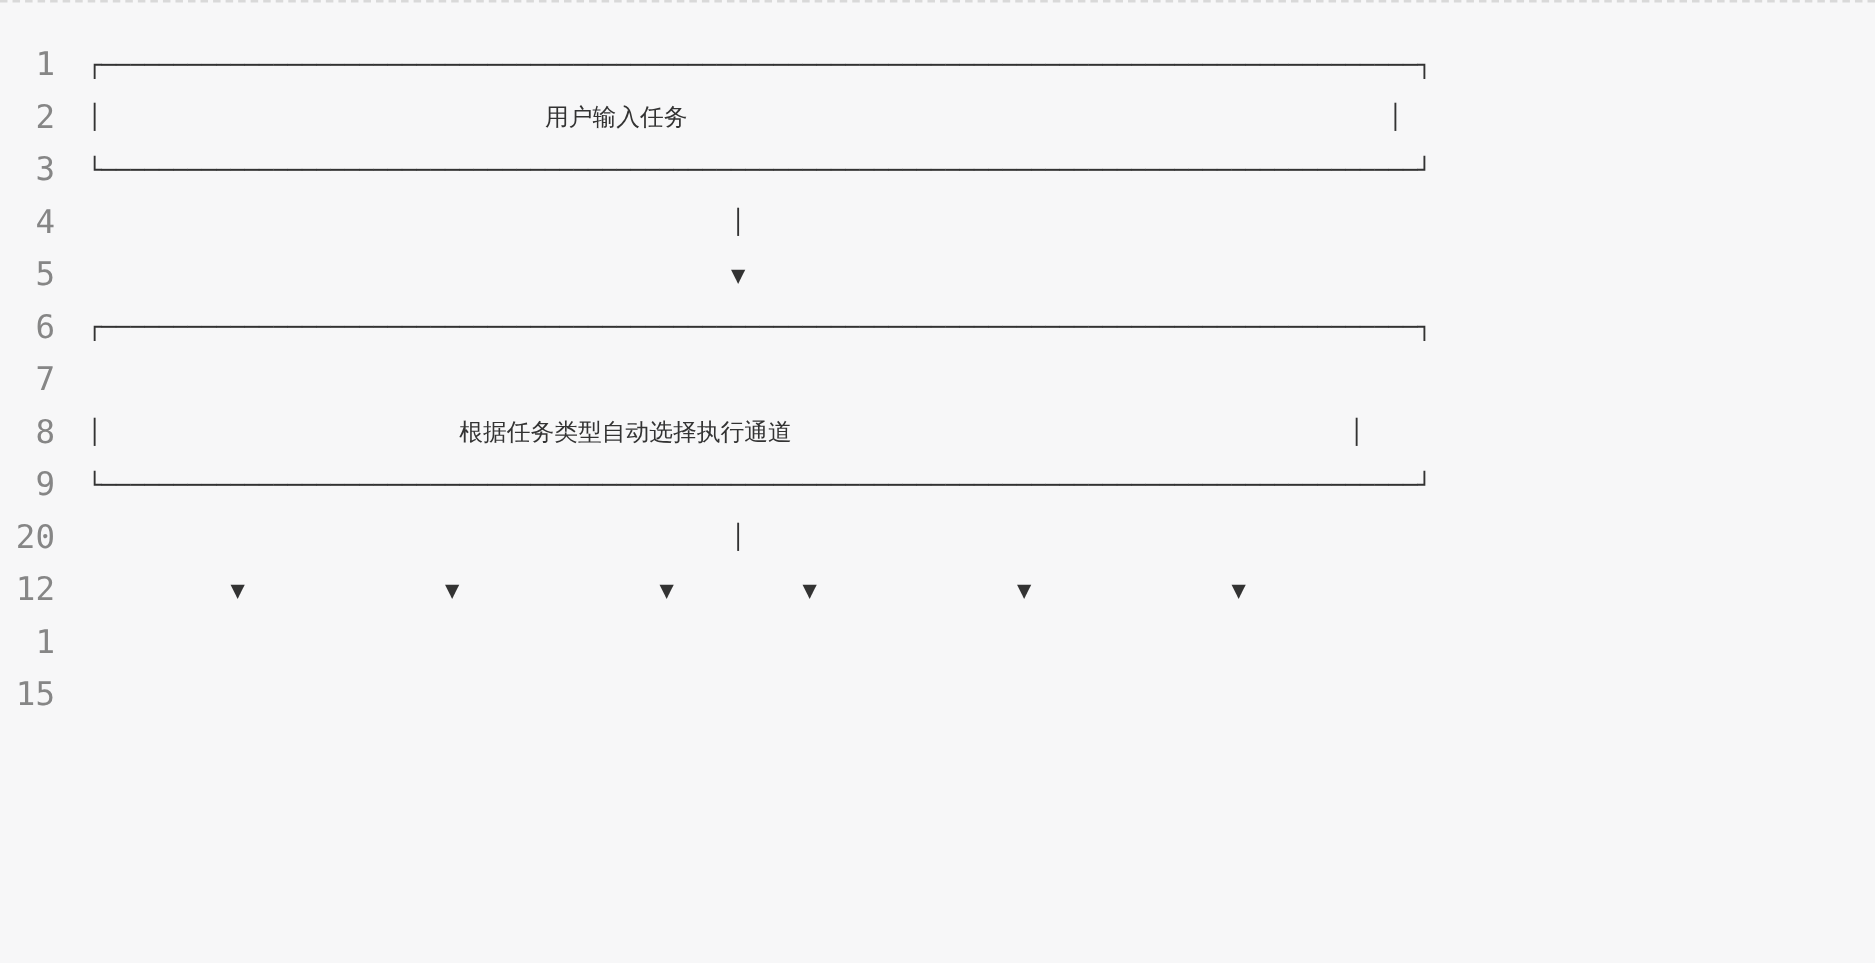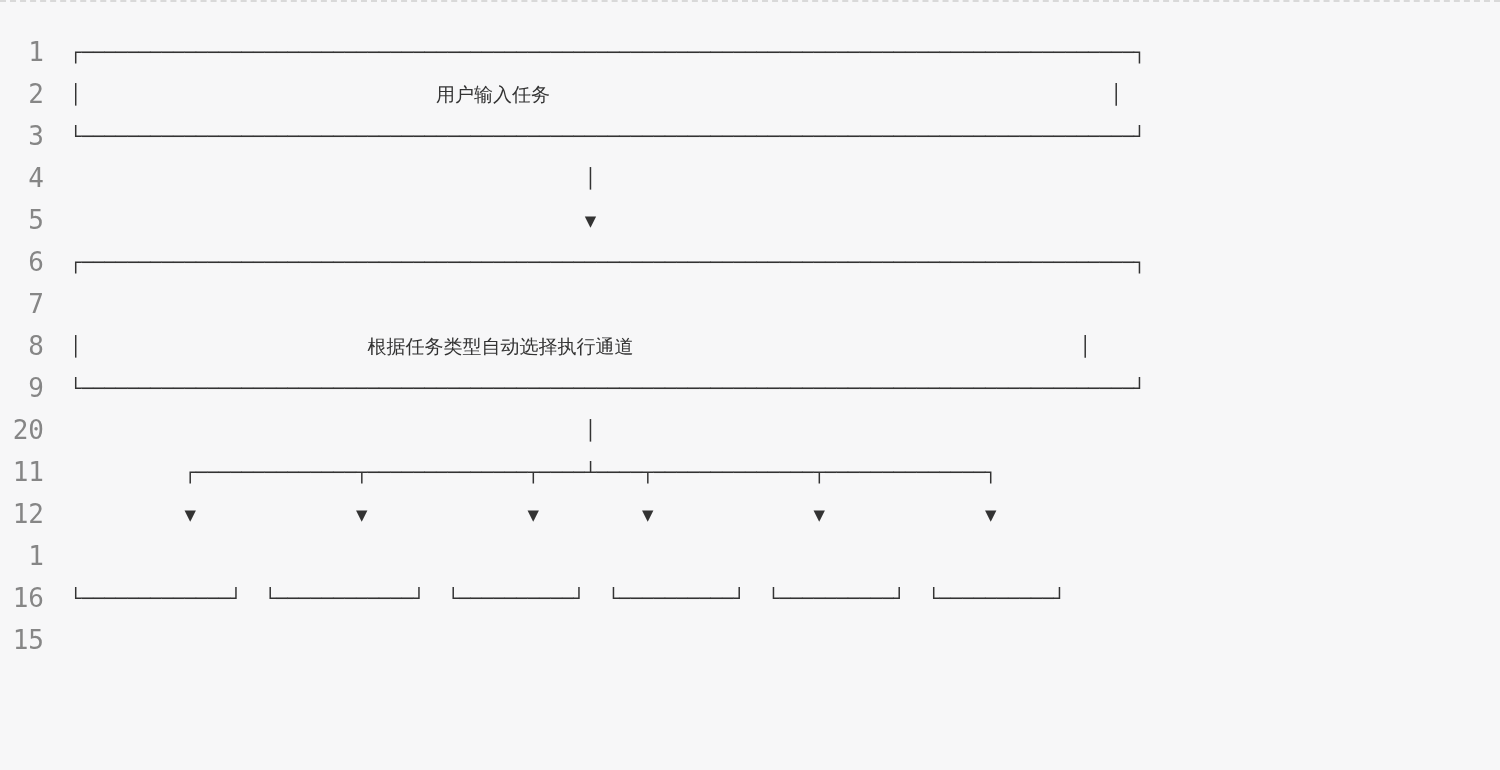--- a/index.html
+++ b/index.html
@@ -87,38 +87,30 @@
   <div class="line">
     <span class="gutter">9</span>
     <span class="text">└────────────────────────────────────────────────────────────────────────────────────────────┘</span>
   </div>
 
   <div class="line">
     <span class="gutter">20</span>
     <span class="text">                                             │</span>
   </div>
 
-  <div class="line">
-    <span class="gutter">11</span>
-    <span class="text">          ┌──────────────┬──────────────┬────┴────┬──────────────┬──────────────┐</span>
-  </div>
 
   <div class="line">
     <span class="gutter">12</span>
     <span class="text">          ▼              ▼              ▼         ▼              ▼              ▼</span>
   </div>
 
 
 
   <div class="line">
     <span class="gutter">1</span>
   </div>
 
-  <div class="line">
-    <span class="gutter">16</span>
-    <span class="text">└─────────────┘  └────────────┘  └──────────┘  └──────────┘  └──────────┘  └──────────┘</span>
-  </div>
 
   <div class="line">
     <span class="gutter">15</span>
     <span class="text"></span>
   </div>
 </div>
 
 </body></html>

